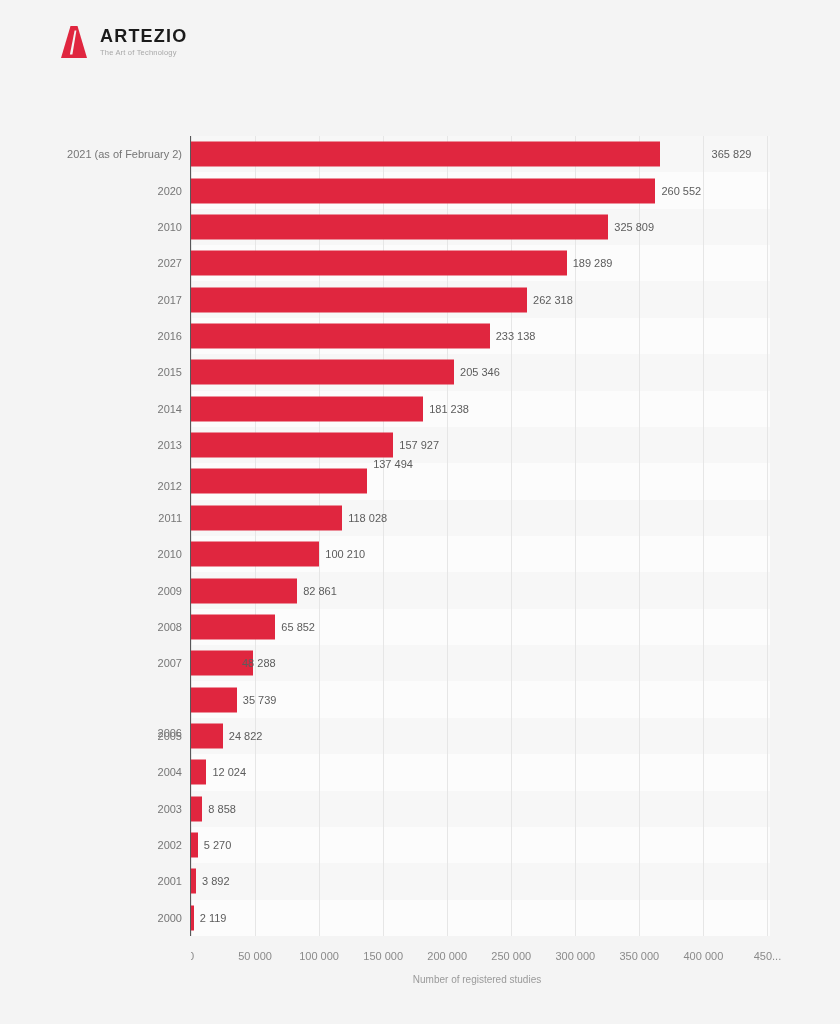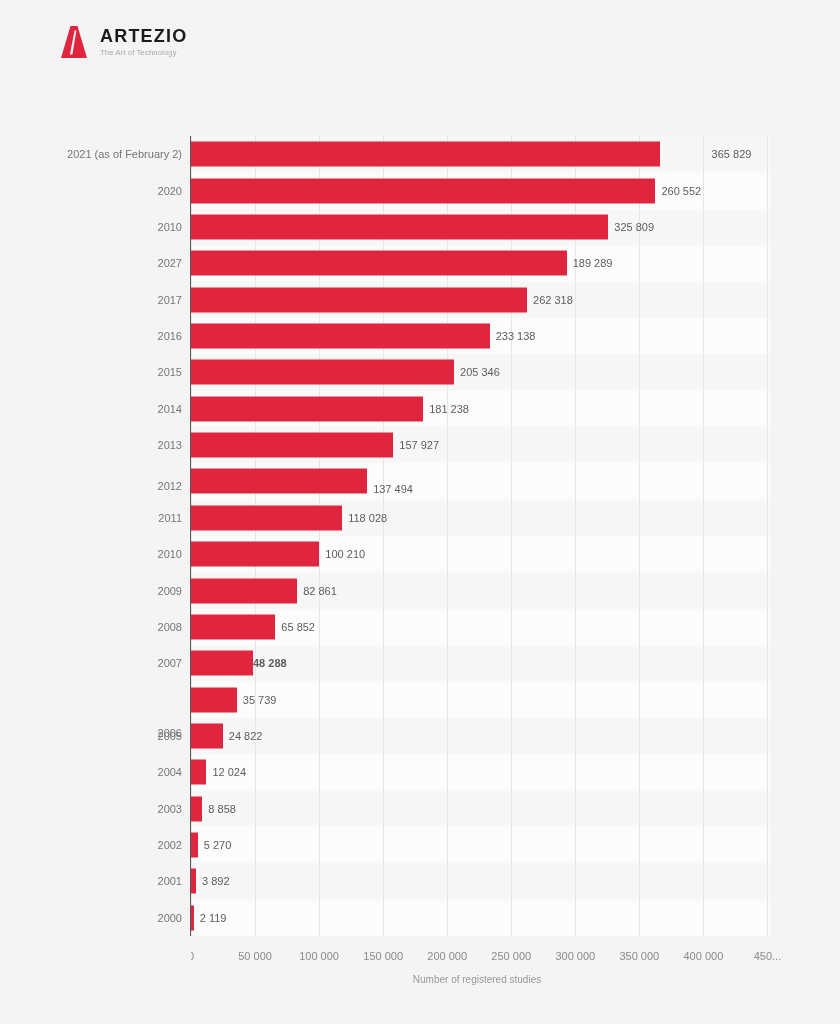--- a/index.html
+++ b/index.html
@@ -257,31 +257,31 @@
         <div class="bar-value" style="top: 163.636px; left: 342.022px;">262 318</div>
         <div class="bar" title="2016: 233 138" style="top: 200px; left: 0px; width: 298.644px; background: rgb(224, 38, 63);"></div>
         <div class="bar-value" style="top: 200px; left: 304.644px;">233 138</div>
         <div class="bar" title="2015: 205 346" style="top: 236.364px; left: 0px; width: 263.043px; background: rgb(224, 38, 63);"></div>
         <div class="bar-value" style="top: 236.364px; left: 269.043px;">205 346</div>
         <div class="bar" title="2014: 181 238" style="top: 272.727px; left: 0px; width: 232.161px; background: rgb(224, 38, 63);"></div>
         <div class="bar-value" style="top: 272.727px; left: 238.161px;">181 238</div>
         <div class="bar" title="2013: 157 927" style="top: 309.091px; left: 0px; width: 202.3px; background: rgb(224, 38, 63);"></div>
         <div class="bar-value" style="top: 309.091px; left: 208.3px;">157 927</div>
         <div class="bar" title="2012: 137 494" style="top: 345.455px; left: 0px; width: 176.126px; background: rgb(224, 38, 63);"></div>
-        <div class="bar-value" style="top: 353px; left: 182.126px;">137 494</div>
+        <div class="bar-value" style="top: 328px; left: 182.126px;">137 494</div>
         <div class="bar" title="2011: 118 028" style="top: 381.818px; left: 0px; width: 151.191px; background: rgb(224, 38, 63);"></div>
         <div class="bar-value" style="top: 381.818px; left: 157.191px;">118 028</div>
         <div class="bar" title="2010: 100 210" style="top: 418.182px; left: 0px; width: 128.366px; background: rgb(224, 38, 63);"></div>
         <div class="bar-value" style="top: 418.182px; left: 134.366px;">100 210</div>
         <div class="bar" title="2009: 82 861" style="top: 454.545px; left: 0px; width: 106.143px; background: rgb(224, 38, 63);"></div>
         <div class="bar-value" style="top: 454.545px; left: 112.143px;">82 861</div>
         <div class="bar" title="2008: 65 852" style="top: 490.909px; left: 0px; width: 84.3547px; background: rgb(224, 38, 63);"></div>
         <div class="bar-value" style="top: 490.909px; left: 90.3547px;">65 852</div>
         <div class="bar" title="2007: 48 288" style="top: 527.273px; left: 0px; width: 61.8556px; background: rgb(224, 38, 63);"></div>
-        <div class="bar-value" style="top: 527.273px; left: 62px; font-weight: bold;">48 288</div>
+        <div class="bar-value" style="top: 527.273px; left: 51px;">48 288</div>
         <div class="bar" title="2006: 35 739" style="top: 563.636px; left: 0px; width: 45.7807px; background: rgb(224, 38, 63);"></div>
         <div class="bar-value" style="top: 563.636px; left: 51.7807px;">35 739</div>
         <div class="bar" title="2005: 24 822" style="top: 600px; left: 0px; width: 31.7963px; background: rgb(224, 38, 63);"></div>
         <div class="bar-value" style="top: 600px; left: 37.7963px;">24 822</div>
         <div class="bar" title="2004: 12 024" style="top: 636.364px; left: 0px; width: 15.4024px; background: rgb(224, 38, 63);"></div>
         <div class="bar-value" style="top: 636.364px; left: 21.4024px;">12 024</div>
         <div class="bar" title="2003: 8 858" style="top: 672.727px; left: 0px; width: 11.3469px; background: rgb(224, 38, 63);"></div>
         <div class="bar-value" style="top: 672.727px; left: 17.3469px;">8 858</div>
         <div class="bar" title="2002: 5 270" style="top: 709.091px; left: 0px; width: 6.75073px; background: rgb(224, 38, 63);"></div>
         <div class="bar-value" style="top: 709.091px; left: 12.7507px;">5 270</div>

